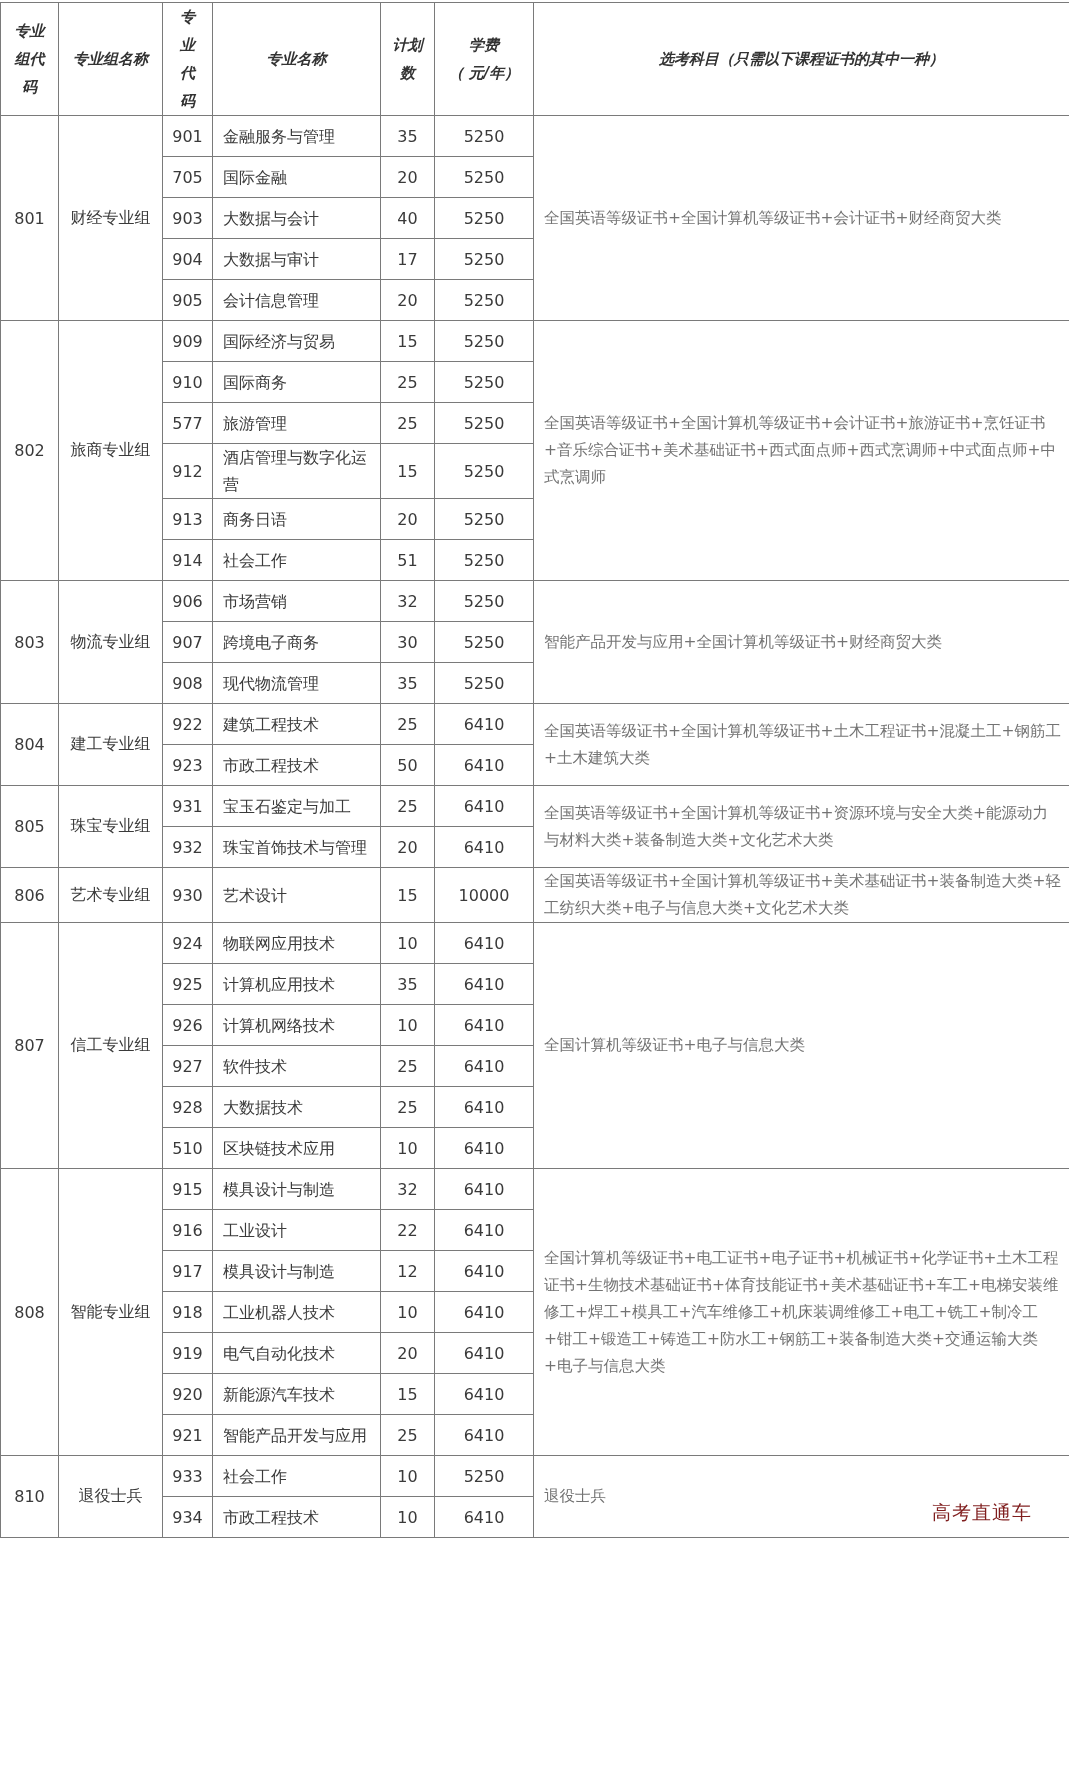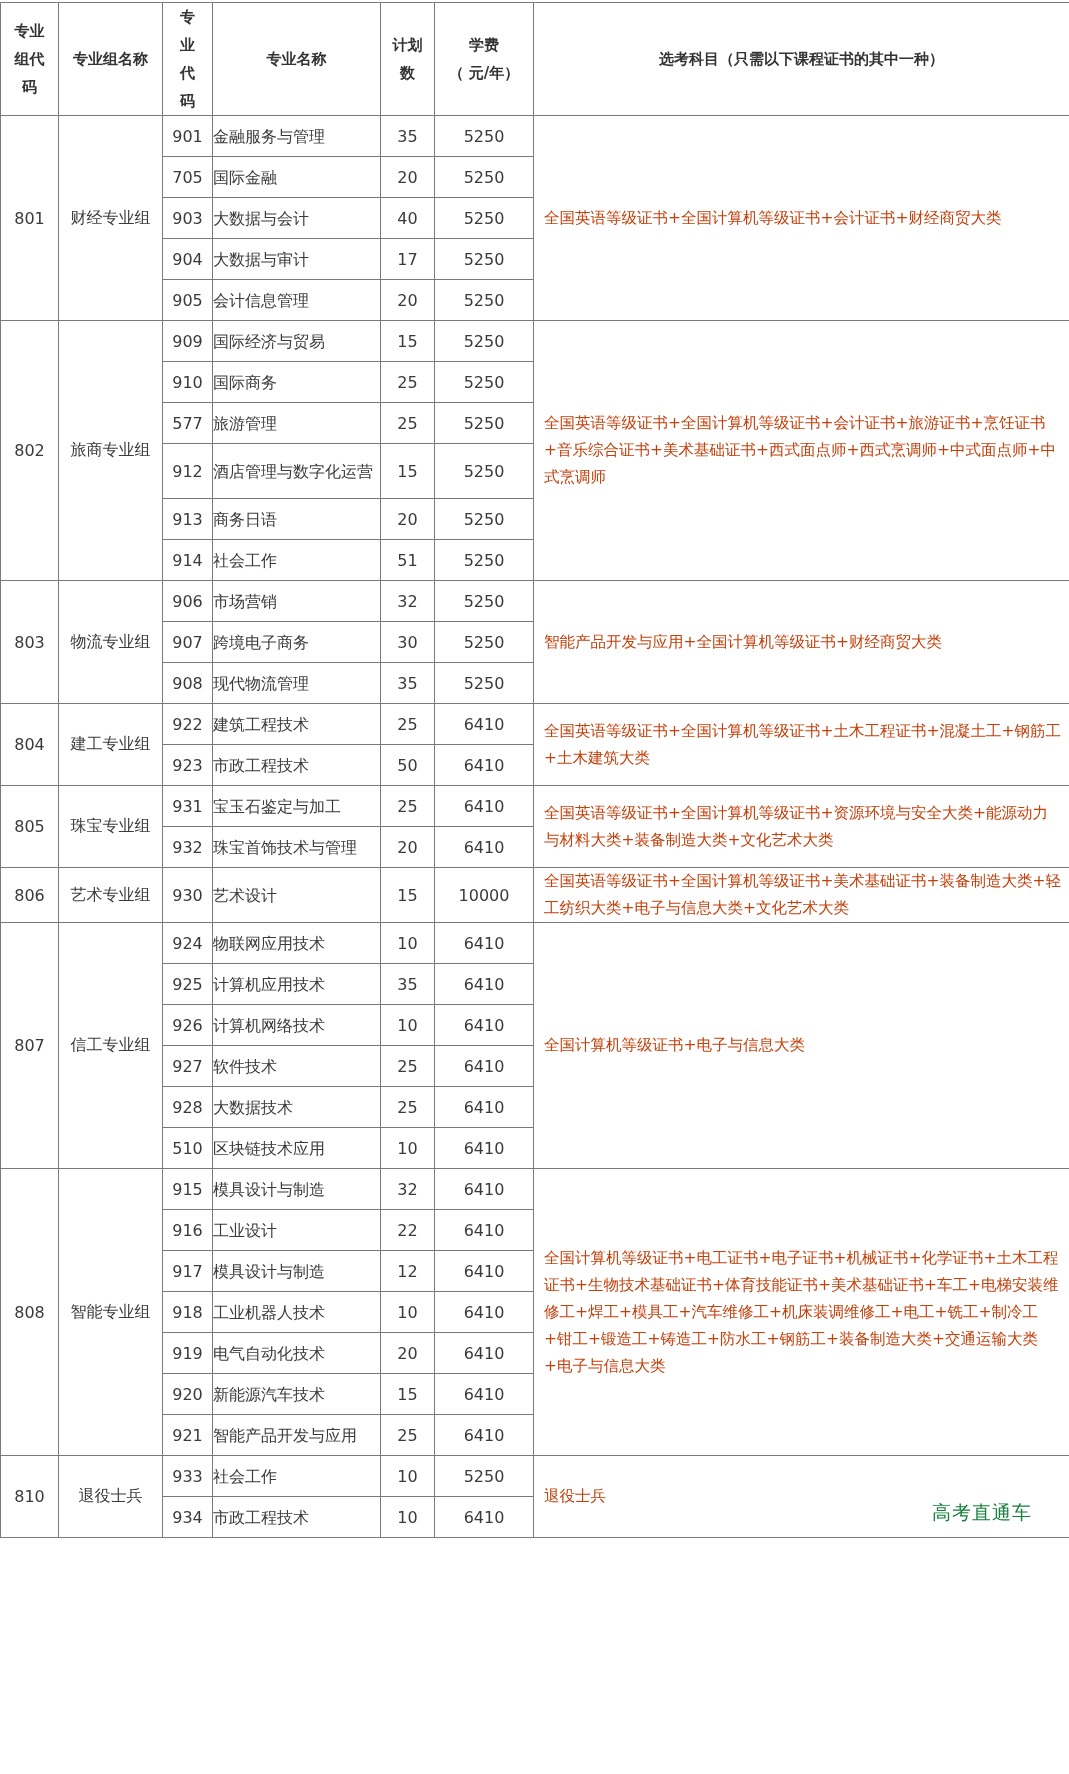--- a/index.html
+++ b/index.html
@@ -2,26 +2,26 @@
 <html><head>
 <meta charset="utf-8">
 <style>
   html, body { margin: 0; padding: 0; background: #ffffff; }
   body { width: 1069px; height: 1774px; position: relative; overflow: hidden;
          font-family: "DejaVu Sans", "Liberation Sans", sans-serif; color: #3a3a3a; }
   table { border-collapse: collapse; position: absolute; left: 0; top: 2px; width: 1069px; table-layout: fixed; }
   td, th { border: 1.5px solid #7a7a7a; font-weight: normal; padding: 0; font-size: 16px; }
   th { font-weight: bold; color: #333; font-size: 15px; line-height: 28px; text-align: center; vertical-align: middle; }
   td.c { text-align: center; vertical-align: middle; }
-  td.name { text-align: left; padding-right: 6px; vertical-align: middle; line-height: 27px; }
-  td.subj { text-align: left; padding: 0 6px 0 10px; vertical-align: middle; line-height: 27px; font-size: 15.5px; color: #c2410c; }
+  td.name { text-align: left; padding-left: 10px; padding-right: 6px; vertical-align: middle; line-height: 27px; }
+  td.subj { text-align: left; padding: 0 6px 0 10px; vertical-align: middle; line-height: 27px; font-size: 15.5px; color: #737373; }
   tr.r { height: 41px; }
   tr.r2 { height: 55px; }
-  tr.hdr { height: 110px; }
-  .watermark { position: absolute; left: 932px; top: 1500px; font-size: 19px; color: #15803d; letter-spacing: 1px; }
+  tr.hdr { height: 110px; font-style: italic; }
+  .watermark { position: absolute; left: 932px; top: 1500px; font-size: 19px; color: #7f1d1d; letter-spacing: 1px; }
 </style>
 </head>
 <body>
 
 <table>
   <colgroup>
     <col style="width:58px">
       <col style="width:104px">
       <col style="width:50px">
       <col style="width:168px">

